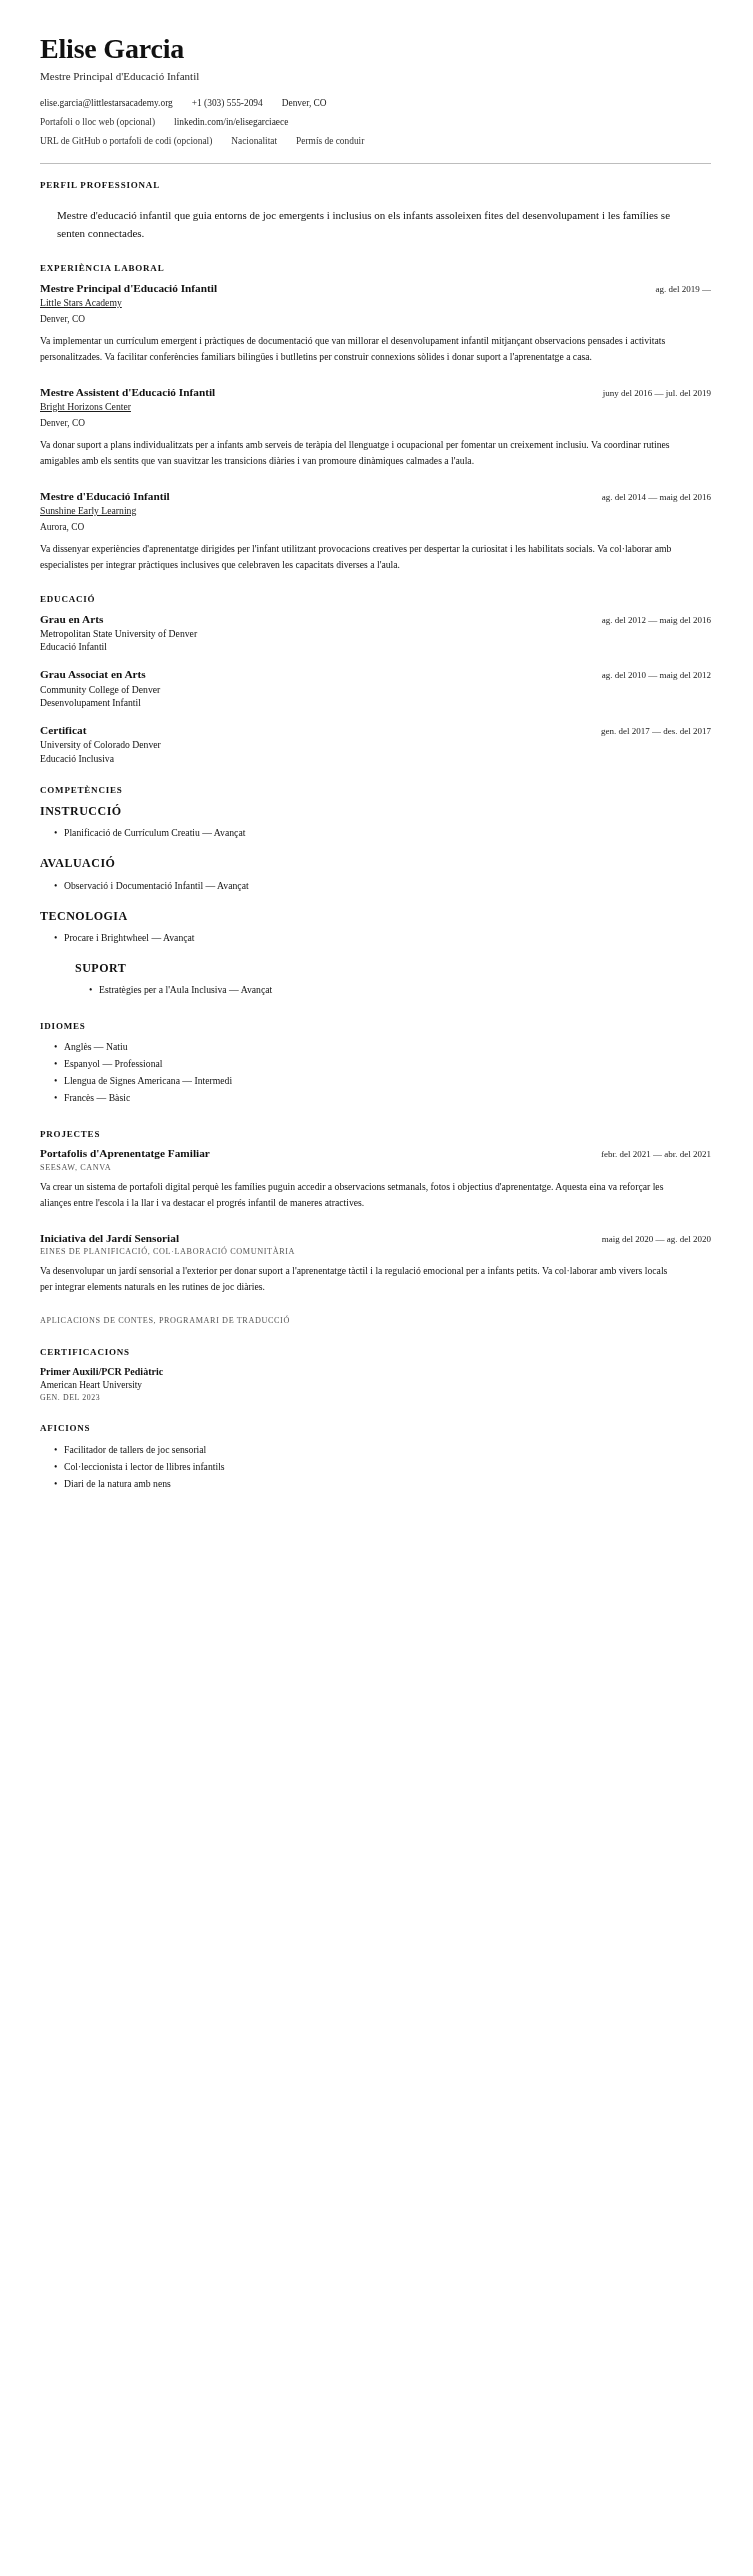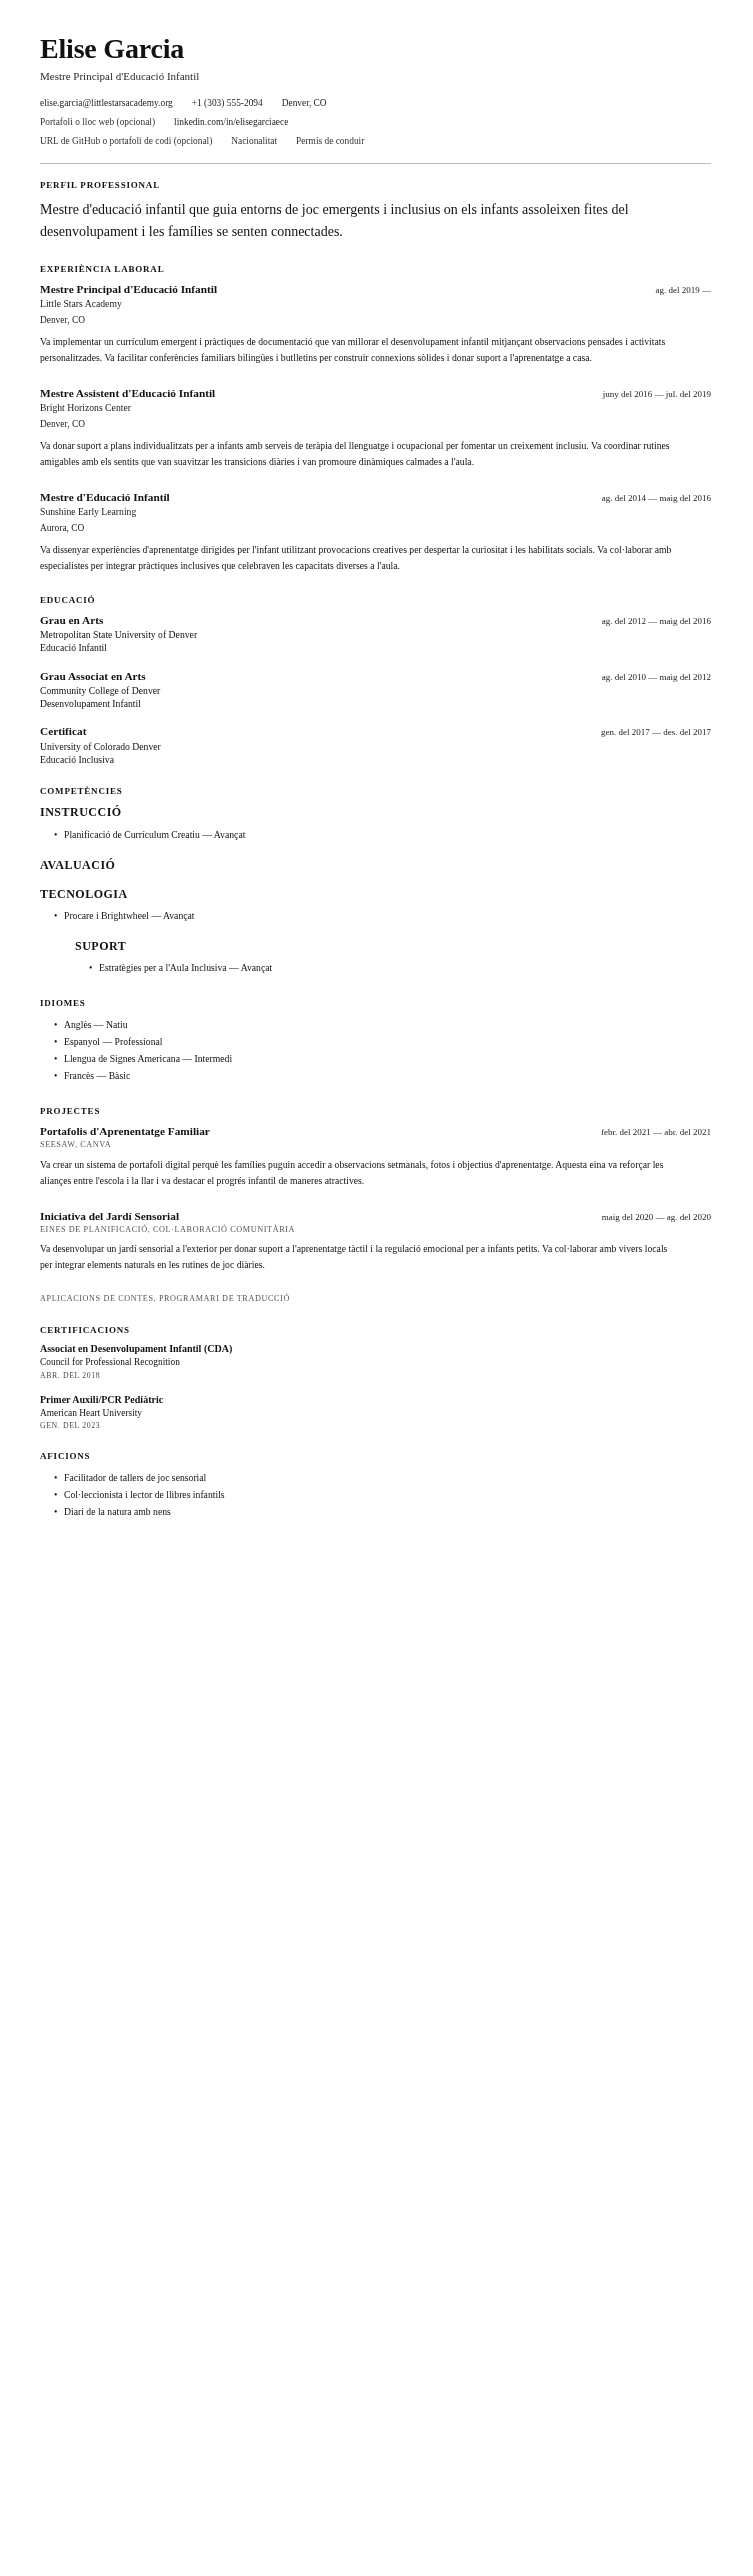--- a/index.html
+++ b/index.html
@@ -57,23 +57,23 @@
     font-size: 9px;
     font-weight: bold;
     letter-spacing: 0.8px;
     text-transform: uppercase;
     margin: 0 0 8.8px 0;
     color: #111111;
   }
   .section { margin-bottom: 21.4px; }
 
   .summary-text {
-    font-size: 14px;
+    font-size: 11px;
     line-height: 1.55;
-    margin: 0;
+    margin: 17px;
     max-width: 628px;
   }
 
   
   .entry { margin-bottom: 21.4px; }
   .entry:last-child { margin-bottom: 0; }
   .entry-head {
     display: flex;
     justify-content: space-between;
     align-items: baseline;
@@ -87,20 +87,21 @@
   .entry-dates {
     font-size: 9px;
     color: #1b1b1b;
     white-space: nowrap;
     font-family: "Liberation Serif", serif;
   }
   .entry-org {
     font-size: 9.7px;
     color: #1b1b1b;
     margin: 0 0 6.3px 0;
+    text-decoration: underline;
   }
   .entry-loc {
     font-size: 9.4px;
     color: #1b1b1b;
     margin: 0 0 8.8px 0;
   }
   .entry-sub {
     font-size: 8.2px;
     letter-spacing: 0.6px;
     text-transform: uppercase;
@@ -266,20 +267,23 @@
 
     <div class="skill-group">
       <h3 class="skill-cat">INSTRUCCIÓ</h3>
       <ul class="bullets">
         <li>Planificació de Currículum Creatiu — Avançat</li>
       </ul>
     </div>
 
     <div class="skill-group">
       <h3 class="skill-cat">AVALUACIÓ</h3>
+      <ul class="bullets">
+        <li>Observació i Documentació Infantil — Avançat</li>
+      </ul>
     </div>
 
     <div class="skill-group">
       <h3 class="skill-cat">TECNOLOGIA</h3>
       <ul class="bullets">
         <li>Procare i Brightwheel — Avançat</li>
       </ul>
     </div>
 
     <div class="skill-group">
@@ -322,25 +326,20 @@
     </div>
 
     <div class="entry">
       <p class="entry-sub">APLICACIONS DE CONTES, PROGRAMARI DE TRADUCCIÓ</p>
     </div>
   </section>
 
   <section class="section">
     <h2 class="section-title">CERTIFICACIONS</h2>
 
-    <div class="cert">
-      <h3 class="cert-name">Associat en Desenvolupament Infantil (CDA)</h3>
-      <p class="cert-org">Council for Professional Recognition</p>
-      <p class="cert-date">ABR. DEL 2018</p>
-    </div>
 
     <div class="cert">
       <h3 class="cert-name">Primer Auxili/PCR Pediàtric</h3>
       <p class="cert-org">American Heart University</p>
       <p class="cert-date">GEN. DEL 2023</p>
     </div>
   </section>
 
   <section class="section">
     <h2 class="section-title">AFICIONS</h2>

